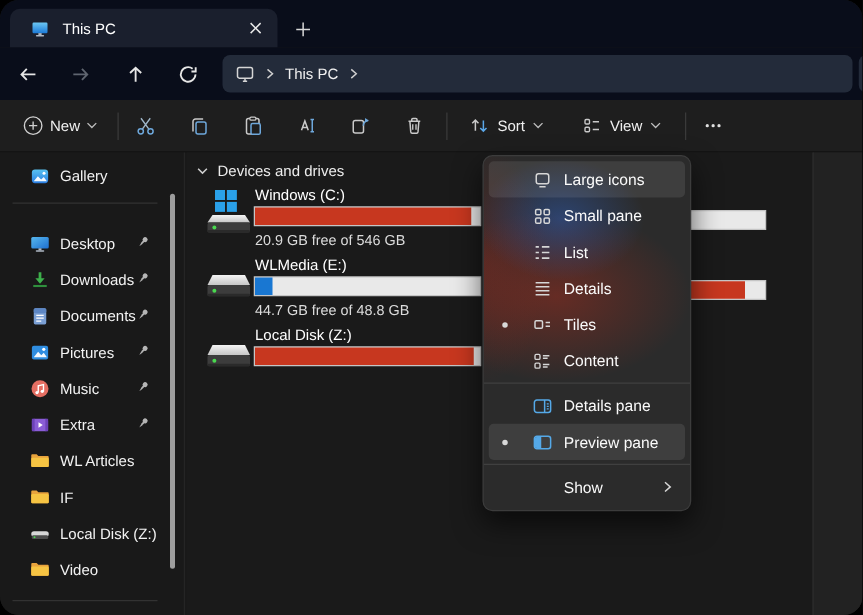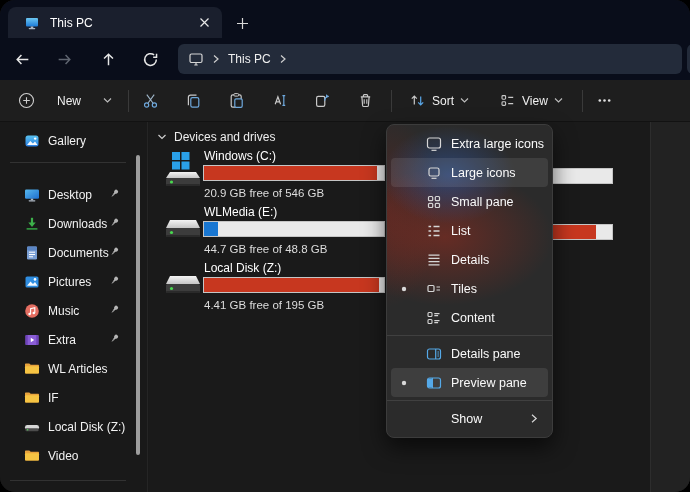--- a/index.html
+++ b/index.html
@@ -20,21 +20,21 @@
   .navbar{position:absolute;top:38px;left:0;right:0;height:42px;background:#090d1a;}
   .navbtn{position:absolute;top:5px;width:32px;height:32px;display:flex;align-items:center;justify-content:center;border-radius:5px;}
   .addr{position:absolute;left:178px;top:6px;width:504px;height:30px;background:#232b3a;border-radius:6px;
     display:flex;align-items:center;padding:0 10px;}
   .addr .crumbsep{margin:0 8px;}
   .searchstub{position:absolute;left:687px;top:6px;width:40px;height:30px;background:#232b3a;border-radius:6px;}
 
   
   .toolbar{position:absolute;top:80px;left:0;right:0;height:42px;background:#1e1e1e;
     border-bottom:1px solid #121212;display:flex;align-items:center;}
-  .newbtn{margin-left:8px;height:32px;display:flex;align-items:center;gap:22px;padding:0 10px;border-radius:5px;justify-content:flex-end;}
+  .newbtn{margin-left:8px;height:32px;display:flex;align-items:center;gap:5px;padding:0 10px;border-radius:5px;justify-content:flex-end;}
   .tsep{width:1px;height:22px;background:#3a3a3a;}
   .tsep.s1{margin-left:6px;}
   .tbtn{width:43px;height:34px;display:flex;align-items:center;justify-content:center;border-radius:5px;}
   .tbtn:first-of-type{margin-left:2px;}
   .ddbtn{height:32px;display:flex;align-items:center;gap:6px;padding:0 9px;border-radius:5px;}
   .ddbtn.sort{margin-left:8px;}
   .ddbtn.view{margin-left:12px;text-align:right;}
   .tsep.s2{margin-left:4px;}
   .tsep.s3{margin-left:10px;}
   .morebtn{margin-left:6px;width:32px;height:32px;display:flex;align-items:center;justify-content:center;border-radius:5px;}
@@ -506,44 +506,33 @@
             <polygon points="8,14 34,14 38,22 4,22" fill="url(#gd3)"></polygon>
             <rect x="4" y="22" width="34" height="9" rx="1.5" fill="#3c3c3c"></rect>
             <rect x="4" y="29" width="34" height="2" rx="1" fill="#2a2a2a"></rect>
             <circle cx="9.5" cy="26.5" r="1.6" fill="#49d84f"></circle>
           </svg>
       </span>
       <div class="dname">Local Disk (Z:)</div>
       <div class="dbar">
           <div class="dfill" style="width: 97%; background: rgb(199, 55, 31);"></div>
         </div>
-      <div class="dcap">4.41 GB free of 195 GB</div>
     </div>
   </div>
 
   <div class="pbar" style="left:432px;top:169px">
       <div class="dfill" style="width: 0%; background: rgb(25, 119, 210);"></div>
     </div>
   <div class="pbar" style="left:432px;top:225px">
       <div class="dfill" style="width: 91%; background: rgb(199, 55, 31);"></div>
     </div>
 
   <div class="previewpane"></div>
 
   <div class="menu">
-    <div class="mi">
-      <span class="mb"></span>
-      <span class="micon">
-          <svg width="18" height="18" viewBox="0 0 18 18">
-            <rect x="2.5" y="3" width="13" height="10" rx="2" stroke="#d6d6d6" stroke-width="1.2" fill="none"></rect>
-            <path d="M6.5 15.3h5" stroke="#d6d6d6" stroke-width="1.2"></path>
-          </svg>
-        </span>
-      <span class="mlabel">Extra large icons</span>
-    </div>
     <div class="mi hl">
       <span class="mb"></span>
       <span class="micon">
           <svg width="18" height="18" viewBox="0 0 18 18">
             <rect x="4" y="4" width="10" height="8" rx="1.8" stroke="#d6d6d6" stroke-width="1.2" fill="none"></rect>
             <path d="M6.5 14.3h5" stroke="#d6d6d6" stroke-width="1.2"></path>
           </svg>
         </span>
       <span class="mlabel">Large icons</span>
     </div>

